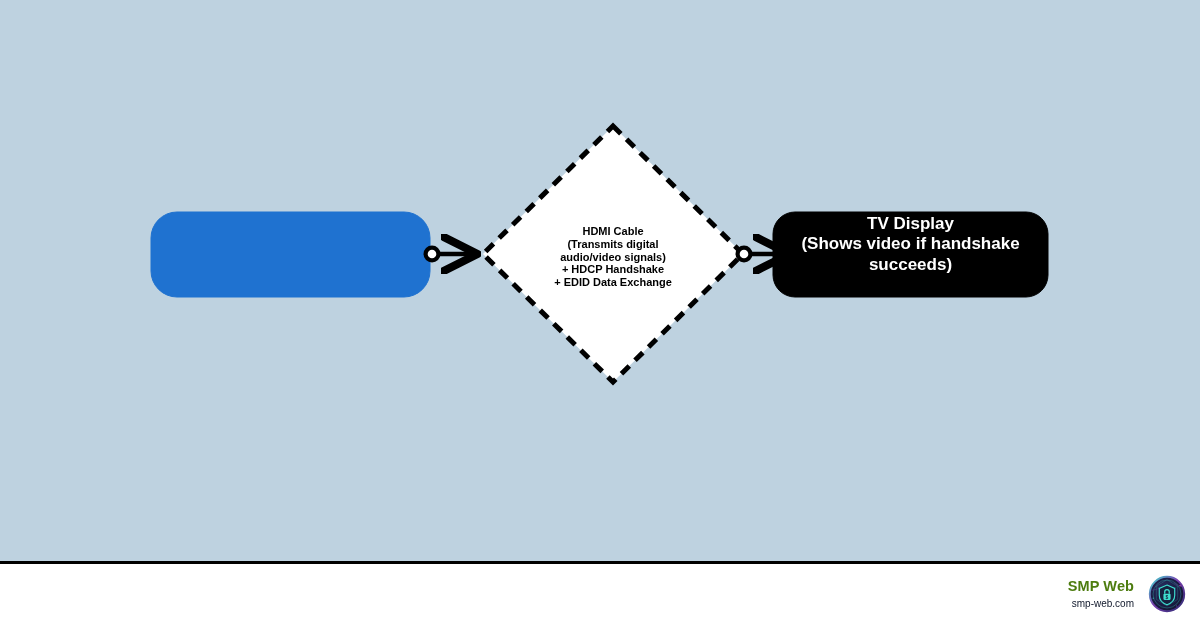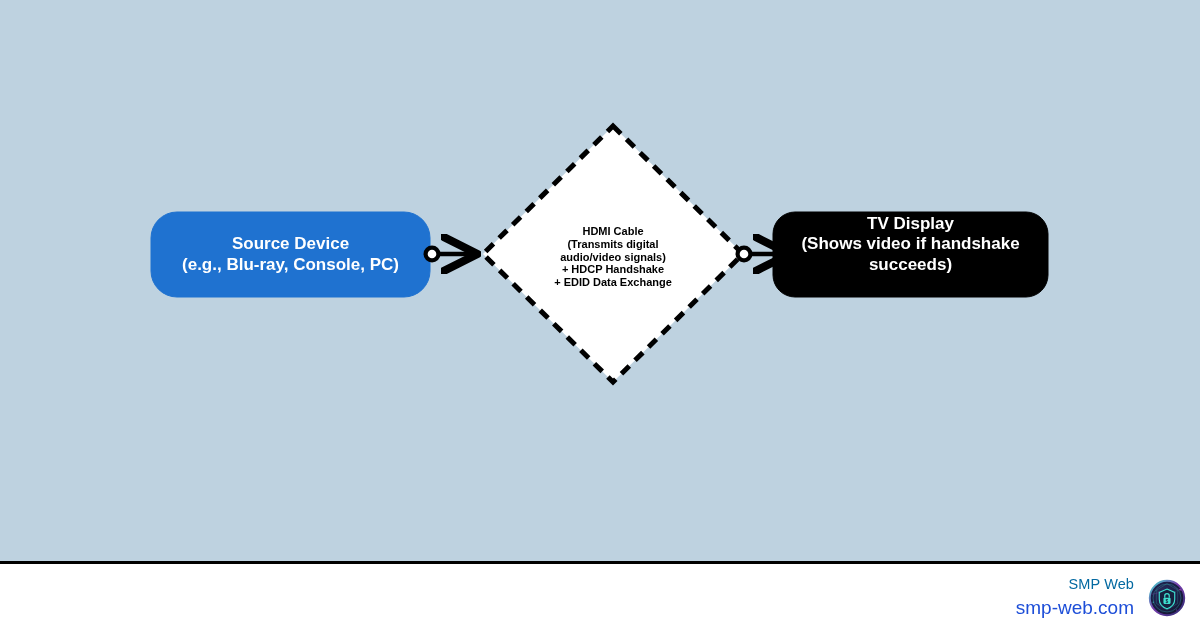--- a/index.html
+++ b/index.html
@@ -116,28 +116,28 @@
     gap: 14px;
   }
 
   #brand-text {
     text-align: right;
     line-height: 1.35;
   }
 
   #brand-name {
     font-size: 14.5px;
-    font-weight: normal;
-    color: #0369a1;
+    font-weight: bold;
+    color: #4d7c0f;
     letter-spacing: .1px;
   }
 
   #brand-url {
-    font-size: 19px;
-    color: #1d4ed8;
+    font-size: 10px;
+    color: #0f172a;
   }
 
   #brand-logo {
     width: 38px;
     height: 38px;
     display: block;
   }
 </style>
 </head>
 <body>
@@ -167,22 +167,20 @@
       <circle cx="432" cy="254" r="4.3" fill="#ffffff"></circle>
     </g>
 
     <g>
       <line x1="749" y1="254" x2="788" y2="254" stroke="#000000" stroke-width="4.5" marker-end="url(#arrowV)"></line>
       <circle cx="744" cy="254" r="8.5" fill="#000000"></circle>
       <circle cx="744" cy="254" r="4.3" fill="#ffffff"></circle>
     </g>
   </svg>
 
-  <div class="node-label" id="label-source">Source Device
-(e.g., Blu-ray, Console, PC)</div>
 
   <div class="node-label" id="label-cable">HDMI Cable
 (Transmits digital
 audio/video signals)
 + HDCP Handshake
 + EDID Data Exchange</div>
 
   <div class="node-label" id="label-tv">TV Display
 (Shows video if handshake
 succeeds)</div>

